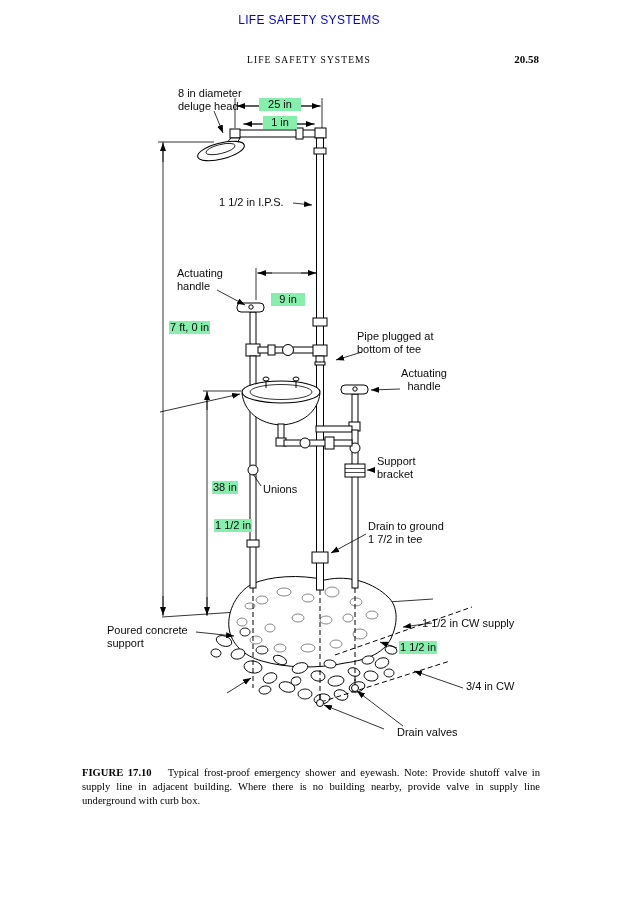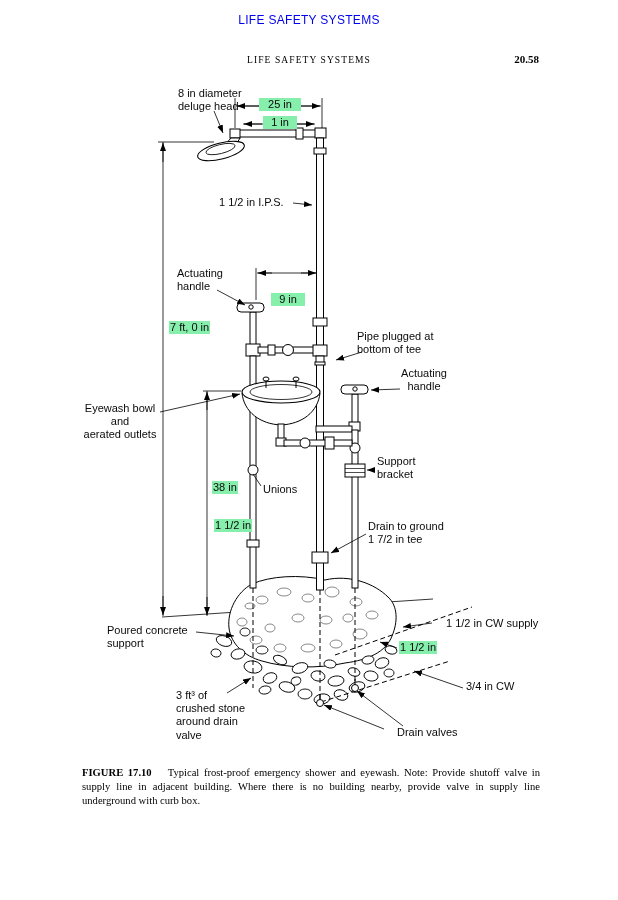--- a/index.html
+++ b/index.html
@@ -237,38 +237,31 @@
   <div class="lbl bg ctr" style="left:263px;top:116px;width:32px;">1 in</div>
   <div class="lbl" style="left:219px;top:196px;">1 1/2 in I.P.S.</div>
   <div class="lbl" style="left:177px;top:267px;">Actuating
 handle</div>
   <div class="lbl bg ctr" style="left:271px;top:265px;width:32px;margin-top:28px;">9 in</div>
   <div class="lbl bg" style="left:169px;top:321px;">7 ft, 0 in</div>
   <div class="lbl" style="left:357px;top:330px;">Pipe plugged at
 bottom of tee</div>
   <div class="lbl ctr" style="left:394px;top:367px;width:60px;">Actuating
 handle</div>
-  <div class="lbl ctr" style="left:79px;top:402px;width:82px;">Eyewash bowl
-and
-aerated outlets</div>
   <div class="lbl" style="left:377px;top:455px;">Support
 bracket</div>
   <div class="lbl bg" style="left:212px;top:481px;">38 in</div>
   <div class="lbl" style="left:263px;top:483px;">Unions</div>
   <div class="lbl bg" style="left:214px;top:519px;">1 1/2 in</div>
   <div class="lbl" style="left:368px;top:520px;">Drain to ground
 1 7/2 in tee</div>
   <div class="lbl" style="left:107px;top:624px;">Poured concrete
 support</div>
-  <div class="lbl" style="left:446px;top:617px;">1 1/2 in CW supply</div>
+  <div class="lbl" style="left:422px;top:617px;">1 1/2 in CW supply</div>
   <div class="lbl bg" style="left:399px;top:641px;">1 1/2 in</div>
   <div class="lbl" style="left:466px;top:680px;">3/4 in CW</div>
-  <div class="lbl" style="left:176px;top:689px;">3 ft³ of
-crushed stone
-around drain
-valve</div>
   <div class="lbl" style="left:383px;top:726px;padding-left:14px;">Drain valves</div>
 
   <p class="caption">
     <span class="fig">FIGURE 17.10</span><span>Typical frost-proof emergency shower and eyewash. </span><span class="note">Note:</span><span> Provide shutoff valve in supply line in adjacent building. Where there is no building nearby, provide valve in supply line underground with curb box.</span>
   </p>
 
 </div>
 
 </body></html>

